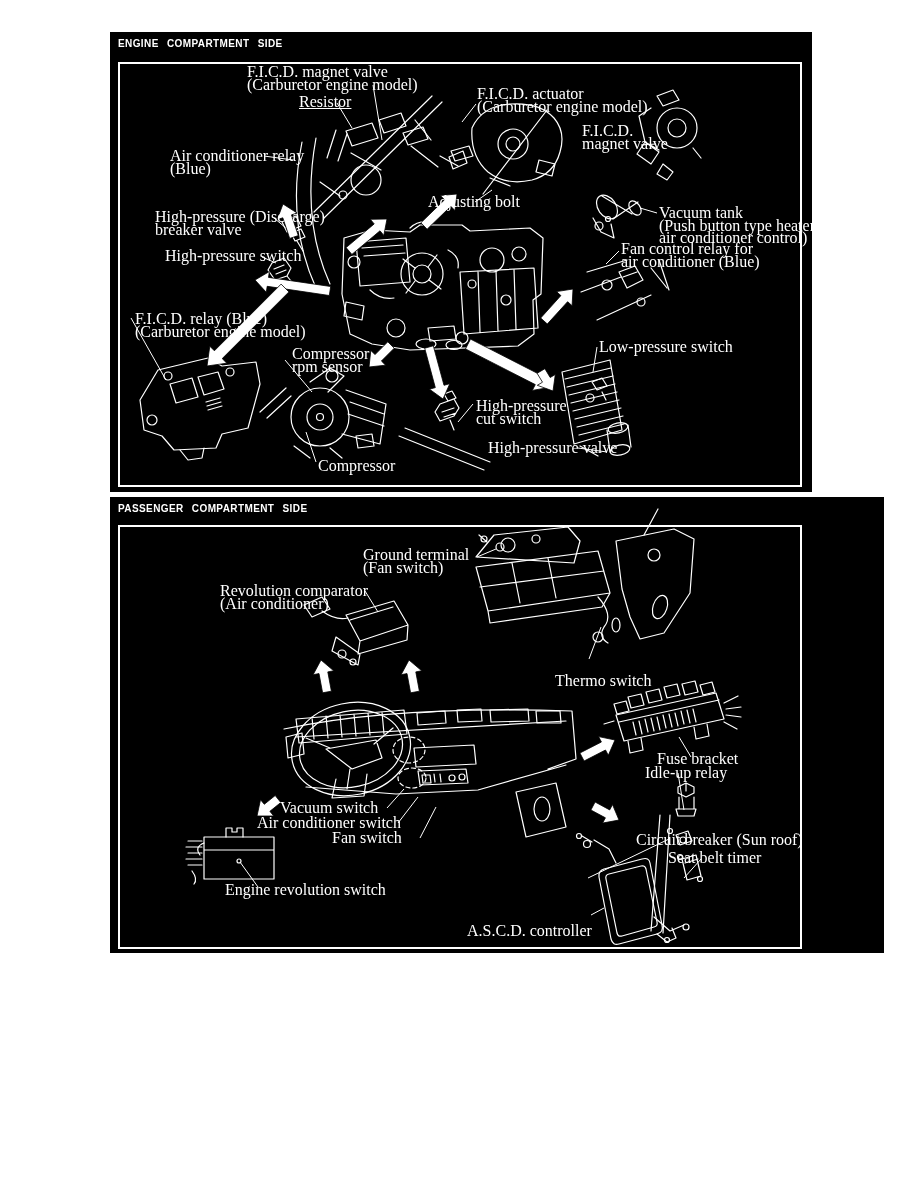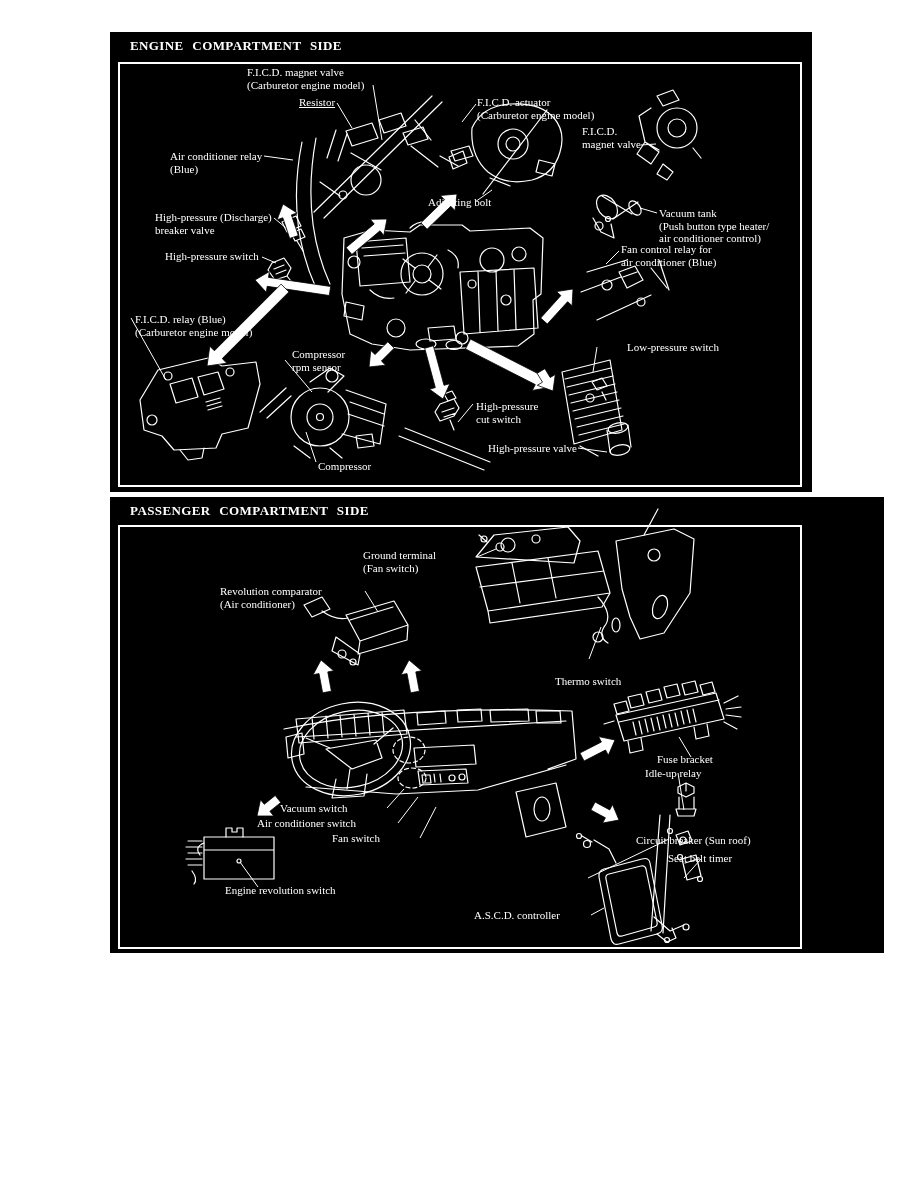--- a/index.html
+++ b/index.html
@@ -1,29 +1,29 @@
 <!DOCTYPE html>
 <html><head>
 <meta charset="utf-8">
 <style>
   html,body{margin:0;padding:0;background:#ffffff;}
   .page{position:relative;width:918px;height:1188px;background:#ffffff;overflow:hidden;
         font-family:"Liberation Serif",serif;}
   .panel{position:absolute;background:#000000;}
-  .panel-title{position:absolute;left:20px;top:6px;color:#ffffff;
-        font-family:Liberation Serif, serif;font-weight:bold;font-size:13px;
+  .panel-title{position:absolute;left:8px;top:6px;color:#ffffff;
+        font-family:Liberation Sans, sans-serif;font-weight:bold;font-size:10px;
         letter-spacing:.4px;word-spacing:5px;white-space:pre;}
   .inner-box{position:absolute;border:2px solid #ffffff;z-index:0;}
   .art{position:absolute;left:0;top:0;width:100%;height:100%;z-index:1;}
   .art path,.art circle,.art ellipse{stroke:#ffffff;stroke-width:1.2;fill:none;
         stroke-linecap:round;stroke-linejoin:round;}
   .art .dyn-leaders line{stroke:#ffffff;stroke-width:1;}
   .art .dyn-arrows polygon{fill:#ffffff;stroke:#000000;stroke-width:.8;}
   .labels{position:absolute;left:0;top:0;width:100%;height:100%;z-index:2;pointer-events:none;}
-  .lbl{position:absolute;color:#ffffff;font-size:11px;line-height:12.5px;white-space:pre;}
+  .lbl{position:absolute;color:#ffffff;font-size:16px;line-height:12.5px;white-space:pre;}
 </style>
 </head>
 <body>
 
 <div class="page">
 
   <section class="panel" style="left:110px;top:32px;width:702px;height:460px">
     <div class="panel-title">ENGINE COMPARTMENT SIDE</div>
     <div class="inner-box" style="left:8px;top:30px;width:680px;height:421px"></div>
     <svg class="art" viewBox="0 0 702 460">
@@ -142,42 +142,42 @@
           <polygon points="437.3,292.0 457.6,269.7 462.1,273.7 463.0,257.0 446.5,259.6 450.9,263.6 430.7,286.0"></polygon>
           <polygon points="427.1,341.3 432.5,350.2 427.3,353.3 443.0,359.0 445.3,342.5 440.2,345.5 434.9,336.7"></polygon>
         </g>
     </svg>
     <div class="labels">
         <div class="lbl" style="left: 137px; top: 34px;">F.I.C.D. magnet valve
 (Carburetor engine model)</div>
         <div class="lbl" style="left: 189px; top: 64px; text-decoration: underline;">Resistor</div>
         <div class="lbl" style="left: 60px; top: 118px;">Air conditioner relay
 (Blue)</div>
-        <div class="lbl" style="left: 367px; top: 56px; margin-top: 8px;">F.I.C.D. actuator
+        <div class="lbl" style="left: 367px; top: 56px;">F.I.C.D. actuator
 (Carburetor engine model)</div>
         <div class="lbl" style="left: 472px; top: 93px;">F.I.C.D.
 magnet valve</div>
         <div class="lbl" style="left: 318px; top: 164px;">Adjusting bolt</div>
         <div class="lbl" style="left: 549px; top: 175px;">Vacuum tank
 (Push button type heater/
 air conditioner control)</div>
         <div class="lbl" style="left: 511px; top: 211px;">Fan control relay for
 air conditioner (Blue)</div>
         <div class="lbl" style="left: 45px; top: 179px;">High-pressure (Discharge)
 breaker valve</div>
         <div class="lbl" style="left: 55px; top: 218px;">High-pressure switch</div>
         <div class="lbl" style="left: 25px; top: 281px;">F.I.C.D. relay (Blue)
 (Carburetor engine model)</div>
         <div class="lbl" style="left: 182px; top: 316px;">Compressor
 rpm sensor</div>
         <div class="lbl" style="left: 208px; top: 428px;">Compressor</div>
         <div class="lbl" style="left: 366px; top: 368px;">High-pressure
 cut switch</div>
         <div class="lbl" style="left: 378px; top: 410px;">High-pressure valve</div>
-        <div class="lbl" style="left: 489px; top: 309px; margin-left: 28px;">Low-pressure switch</div>
+        <div class="lbl" style="left: 489px; top: 309px;">Low-pressure switch</div>
       </div>
   </section>
 
   <section class="panel" style="left:110px;top:497px;width:774px;height:456px">
     <div class="panel-title">PASSENGER COMPARTMENT SIDE</div>
     <div class="inner-box" style="left:8px;top:28px;width:680px;height:420px"></div>
     <svg class="art" viewBox="0 0 702 456">
       <g>
         <path d="M200,118 L248,104 L262,128 L214,144 Z M204,123 L247,110 M214,144 L212,157 L261,143 L262,128 M190,140 L214,157 L212,168 L186,154 Z"></path>
         <circle cx="196" cy="157" r="4"></circle>
@@ -278,19 +278,19 @@
 (Fan switch)</div>
         <div class="lbl" style="left: 110px; top: 88px;">Revolution comparator
 (Air conditioner)</div>
         <div class="lbl" style="left: 445px; top: 158px; margin-top: 20px;">Thermo switch</div>
         <div class="lbl" style="left: 547px; top: 256px;">Fuse bracket</div>
         <div class="lbl" style="left: 535px; top: 270px;">Idle-up relay</div>
         <div class="lbl" style="left: 170px; top: 305px;">Vacuum switch</div>
         <div class="lbl" style="left: 147px; top: 320px;">Air conditioner switch</div>
         <div class="lbl" style="left: 222px; top: 335px;">Fan switch</div>
         <div class="lbl" style="left: 115px; top: 387px;">Engine revolution switch</div>
-        <div class="lbl" style="left: 357px; top: 412px; margin-left: 7px;">A.S.C.D. controller</div>
+        <div class="lbl" style="left: 357px; top: 428px;">A.S.C.D. controller</div>
         <div class="lbl" style="left: 526px; top: 337px;">Circuit breaker (Sun roof)</div>
         <div class="lbl" style="left: 558px; top: 355px;">Seat belt timer</div>
       </div>
   </section>
 
 </div>
 
 </body></html>

